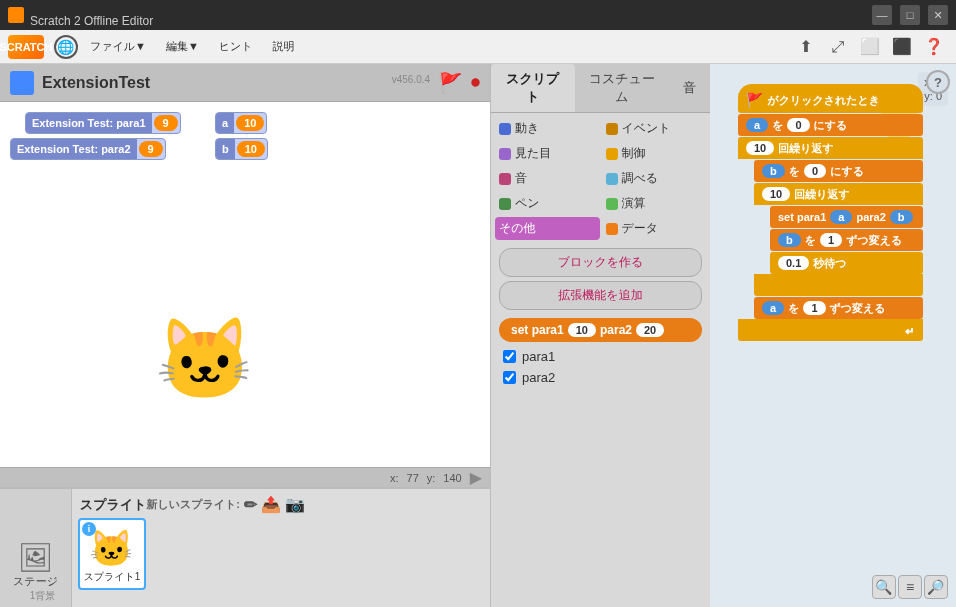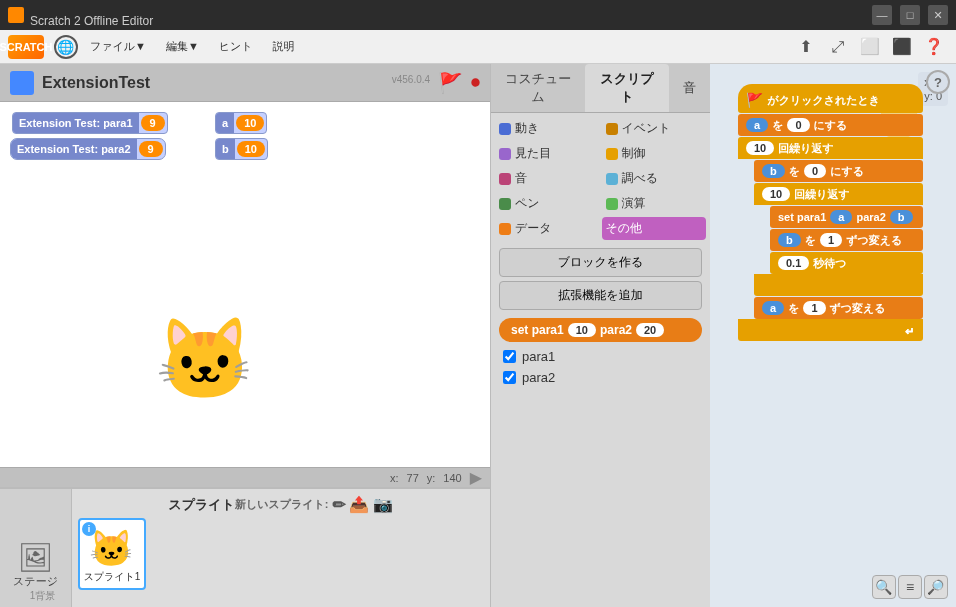--- a/index.html
+++ b/index.html
@@ -160,22 +160,22 @@
     }
     .var-monitor .var-value {
       background: #ff8c00;
       color: white;
       padding: 2px 8px;
       border-radius: 10px;
       margin: 2px;
       min-width: 24px;
       text-align: center;
     }
-    .var-monitor.mon1 { top: 10px; left: 12px; }
-    .var-monitor.mon2 { top: 36px; left: 10px; border-radius: 7px; }
+    .var-monitor.mon1 { top: 10px; left: 25px; }
+    .var-monitor.mon2 { top: 36px; left: 10px; }
     .var-mon-b {
       position: absolute;
       background: #c5d0ff;
       border: 1px solid #8899cc;
       border-radius: 4px;
       display: flex;
       align-items: center;
       height: 22px;
       font-size: 11px;
       font-weight: bold;
@@ -232,21 +232,21 @@
     #stage-thumb .stage-label { font-size: 11px; color: #444; }
     #stage-thumb .stage-sublabel { font-size: 10px; color: #888; margin-left: 14px; }
 
     #sprite-list-panel {
       flex: 1;
       padding: 4px;
     }
     #sprite-list-header {
       display: flex;
       align-items: center;
-      justify-content: center;
+      justify-content: flex-start;
       padding: 2px 4px;
       font-size: 13px;
       font-weight: bold;
       color: #333;
     }
     #sprite-list-header .new-sprite-controls {
       display: flex;
       gap: 4px;
       align-items: center;
       font-size: 11px;
@@ -345,25 +345,25 @@
     
     #block-actions {
       padding: 4px 8px;
       display: flex;
       flex-direction: column;
       gap: 4px;
     }
     .block-action-btn {
       background: #d0d0d0;
       border: 1px solid #aaa;
-      border-radius: 4px;
+      border-radius: 12px;
       padding: 5px 10px;
       cursor: pointer;
       font-size: 12px;
-      color: #000000;
+      color: #be185d;
       text-align: center;
     }
 
     
     #extension-section {
       padding: 4px 8px;
     }
     .ext-header {
       display: flex;
       align-items: center;
@@ -611,22 +611,22 @@
           <div class="sprite-cat">🐱</div>
           <span class="sprite-name" style="font-size:10px;">スプライト1</span>
         </div>
       </div>
     </div>
   </div>
 
   <div id="blocks-panel">
 
     <div id="tabs-bar">
+      <button class="tab-btn active">スクリプト</button>
       <button class="tab-btn">コスチューム</button>
-      <button class="tab-btn active">スクリプト</button>
       <button class="tab-btn">音</button>
     </div>
 
     <div id="category-palette">
       <div class="cat-item">
         <div class="cat-dot" style="background:#4a6cd4;"></div>
         <span>動き</span>
       </div>
       <div class="cat-item">
         <div class="cat-dot" style="background:#c88000;"></div>
@@ -649,26 +649,26 @@
         <span>調べる</span>
       </div>
       <div class="cat-item">
         <div class="cat-dot" style="background:#4a8c4a;"></div>
         <span>ペン</span>
       </div>
       <div class="cat-item">
         <div class="cat-dot" style="background:#5cb955;"></div>
         <span>演算</span>
       </div>
+      <div class="cat-item active-cat">
+        <span>その他</span>
+      </div>
       <div class="cat-item">
         <div class="cat-dot" style="background:#ee7d16;"></div>
         <span>データ</span>
-      </div>
-      <div class="cat-item active-cat">
-        <span>その他</span>
       </div>
     </div>
 
     <div id="block-actions">
       <button class="block-action-btn">ブロックを作る</button>
       <button class="block-action-btn">拡張機能を追加</button>
     </div>
 
     <div id="extension-section">
       <div class="ext-block">

